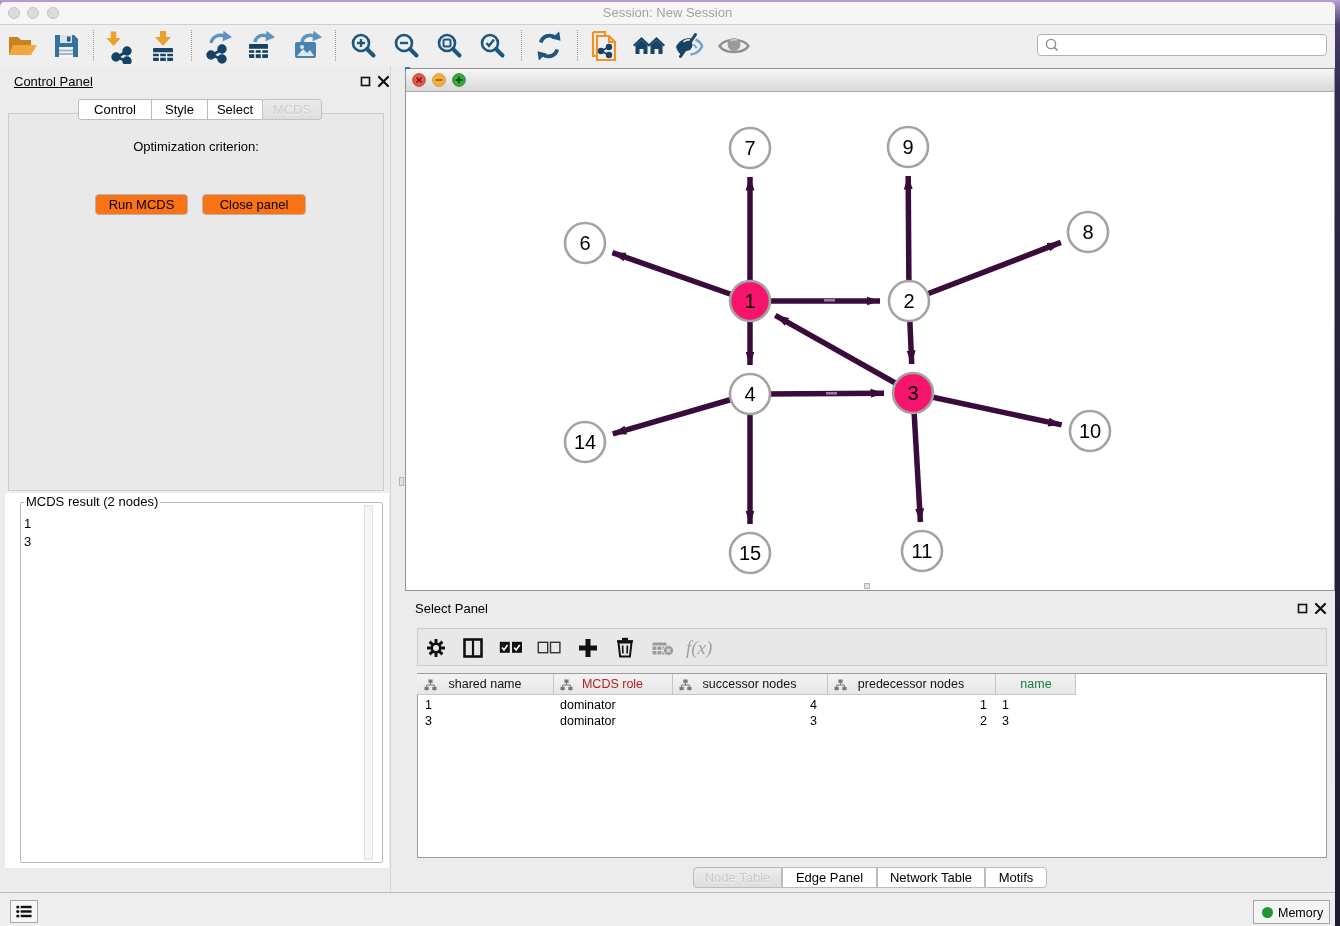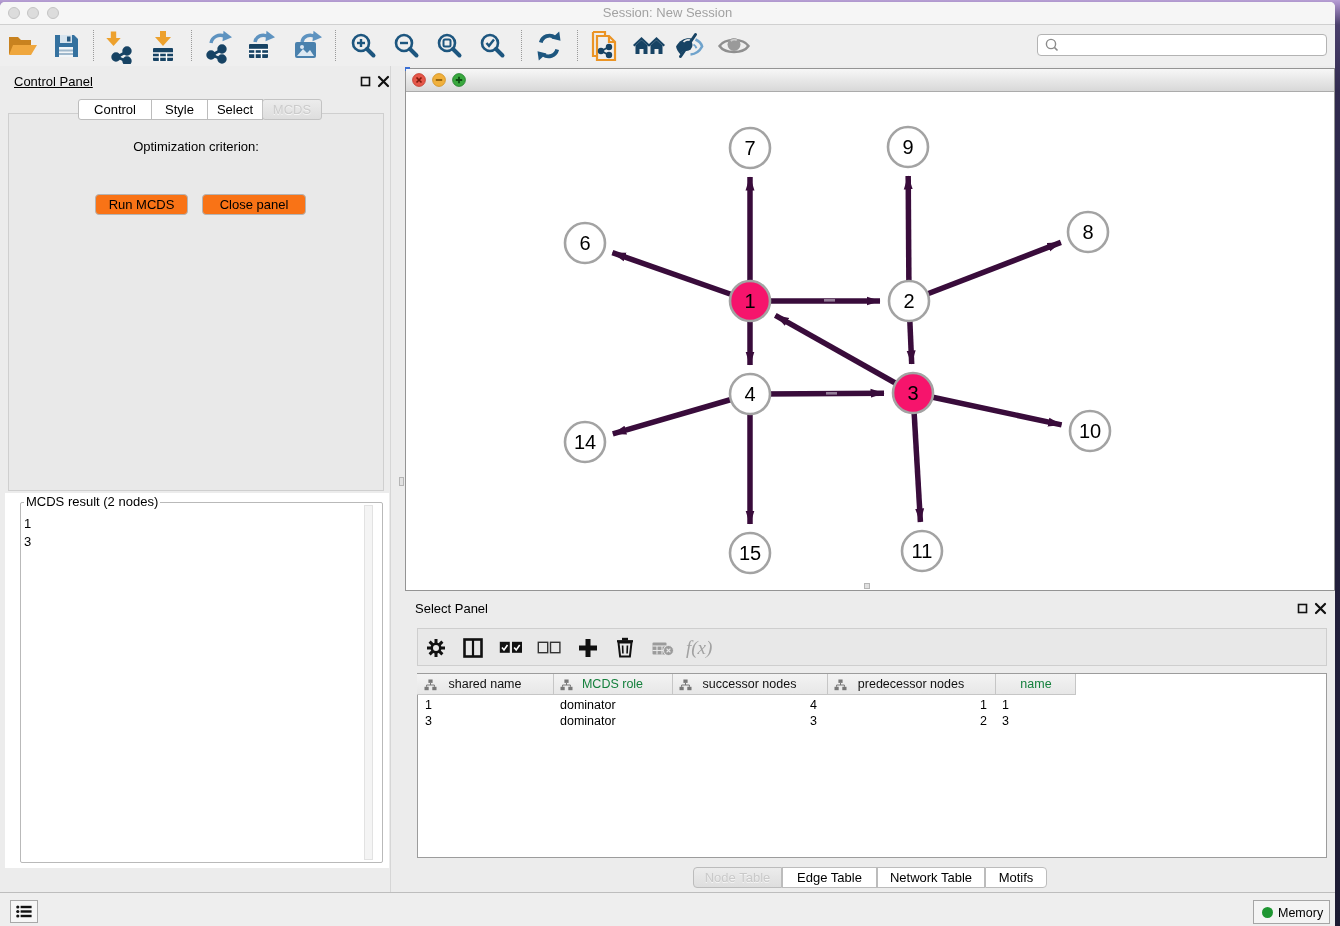--- a/index.html
+++ b/index.html
@@ -372,21 +372,21 @@
           <path d="M6.5 4 v2 M2.6 7.8 v-1.8 h7.8 v1.8" stroke="#777" stroke-width="1" fill="none"></path>
         </svg>
  <div class="abs" style="left:26px;top:85px;width:136px;text-align:center;font-size:12.5px;color:#111;">shared name</div>
  <div class="abs" style="left:162px;top:82px;width:1px;height:21px;background:#c6c6c6;"></div>
  <svg class="abs" style="left:169px;top:87px" width="13" height="12" viewBox="0 0 13 12">
           <rect x="4.4" y="0.5" width="4.2" height="3.4" fill="#777"></rect>
           <rect x="0.5" y="7.8" width="4.2" height="3.4" fill="#777"></rect>
           <rect x="8.3" y="7.8" width="4.2" height="3.4" fill="#777"></rect>
           <path d="M6.5 4 v2 M2.6 7.8 v-1.8 h7.8 v1.8" stroke="#777" stroke-width="1" fill="none"></path>
         </svg>
- <div class="abs" style="left:162px;top:85px;width:119px;text-align:center;font-size:12.5px;color:#15803d;">MCDS role</div>
+ <div class="abs" style="left:162px;top:85px;width:119px;text-align:center;font-size:12.5px;color:#b91c1c;">MCDS role</div>
  <div class="abs" style="left:281px;top:82px;width:1px;height:21px;background:#c6c6c6;"></div>
  <svg class="abs" style="left:288px;top:87px" width="13" height="12" viewBox="0 0 13 12">
           <rect x="4.4" y="0.5" width="4.2" height="3.4" fill="#777"></rect>
           <rect x="0.5" y="7.8" width="4.2" height="3.4" fill="#777"></rect>
           <rect x="8.3" y="7.8" width="4.2" height="3.4" fill="#777"></rect>
           <path d="M6.5 4 v2 M2.6 7.8 v-1.8 h7.8 v1.8" stroke="#777" stroke-width="1" fill="none"></path>
         </svg>
  <div class="abs" style="left:281px;top:85px;width:155px;text-align:center;font-size:12.5px;color:#111;">successor nodes</div>
  <div class="abs" style="left:436px;top:82px;width:1px;height:21px;background:#c6c6c6;"></div>
  <svg class="abs" style="left:443px;top:87px" width="13" height="12" viewBox="0 0 13 12">
@@ -408,21 +408,21 @@
    <div class="abs" style="left:577px;top:0;">1</div>
    <div class="abs" style="left:0;top:16px;">3</div>
    <div class="abs" style="left:135px;top:16px;">dominator</div>
    <div class="abs" style="left:247px;top:16px;width:145px;text-align:right;">3</div>
    <div class="abs" style="left:402px;top:16px;width:160px;text-align:right;">2</div>
    <div class="abs" style="left:577px;top:16px;">3</div>
  </div>
 
  <div class="abs" style="left:302px;top:275px;width:354px;height:21px;">
   <div class="tab" style="top:0;left:0;width:89px;background:linear-gradient(#ececec,#dedede);color:#c9c9c9;border-radius:4px 0 0 4px;text-shadow:0 1px 0 #f5f5f5;">Node Table</div>
-  <div class="tab" style="top:0;left:89px;width:95px;">Edge Table</div>
+  <div class="tab" style="top:0;left:89px;width:95px;">Edge Panel</div>
   <div class="tab" style="top:0;left:184px;width:108px;">Network Table</div>
   <div class="tab" style="top:0;left:292px;width:62px;border-radius:0 4px 4px 0;">Motifs</div>
  </div>
 </div>
 
 </div>
 <div id="statusbar">
 
  <div class="abs" style="left:10px;top:7px;width:28px;height:23px;background:#f6f6f6;border:1px solid #a8a8a8;box-sizing:border-box;">
   <svg class="abs" style="left:5px;top:4px" width="16" height="13" viewBox="0 0 16 13">

